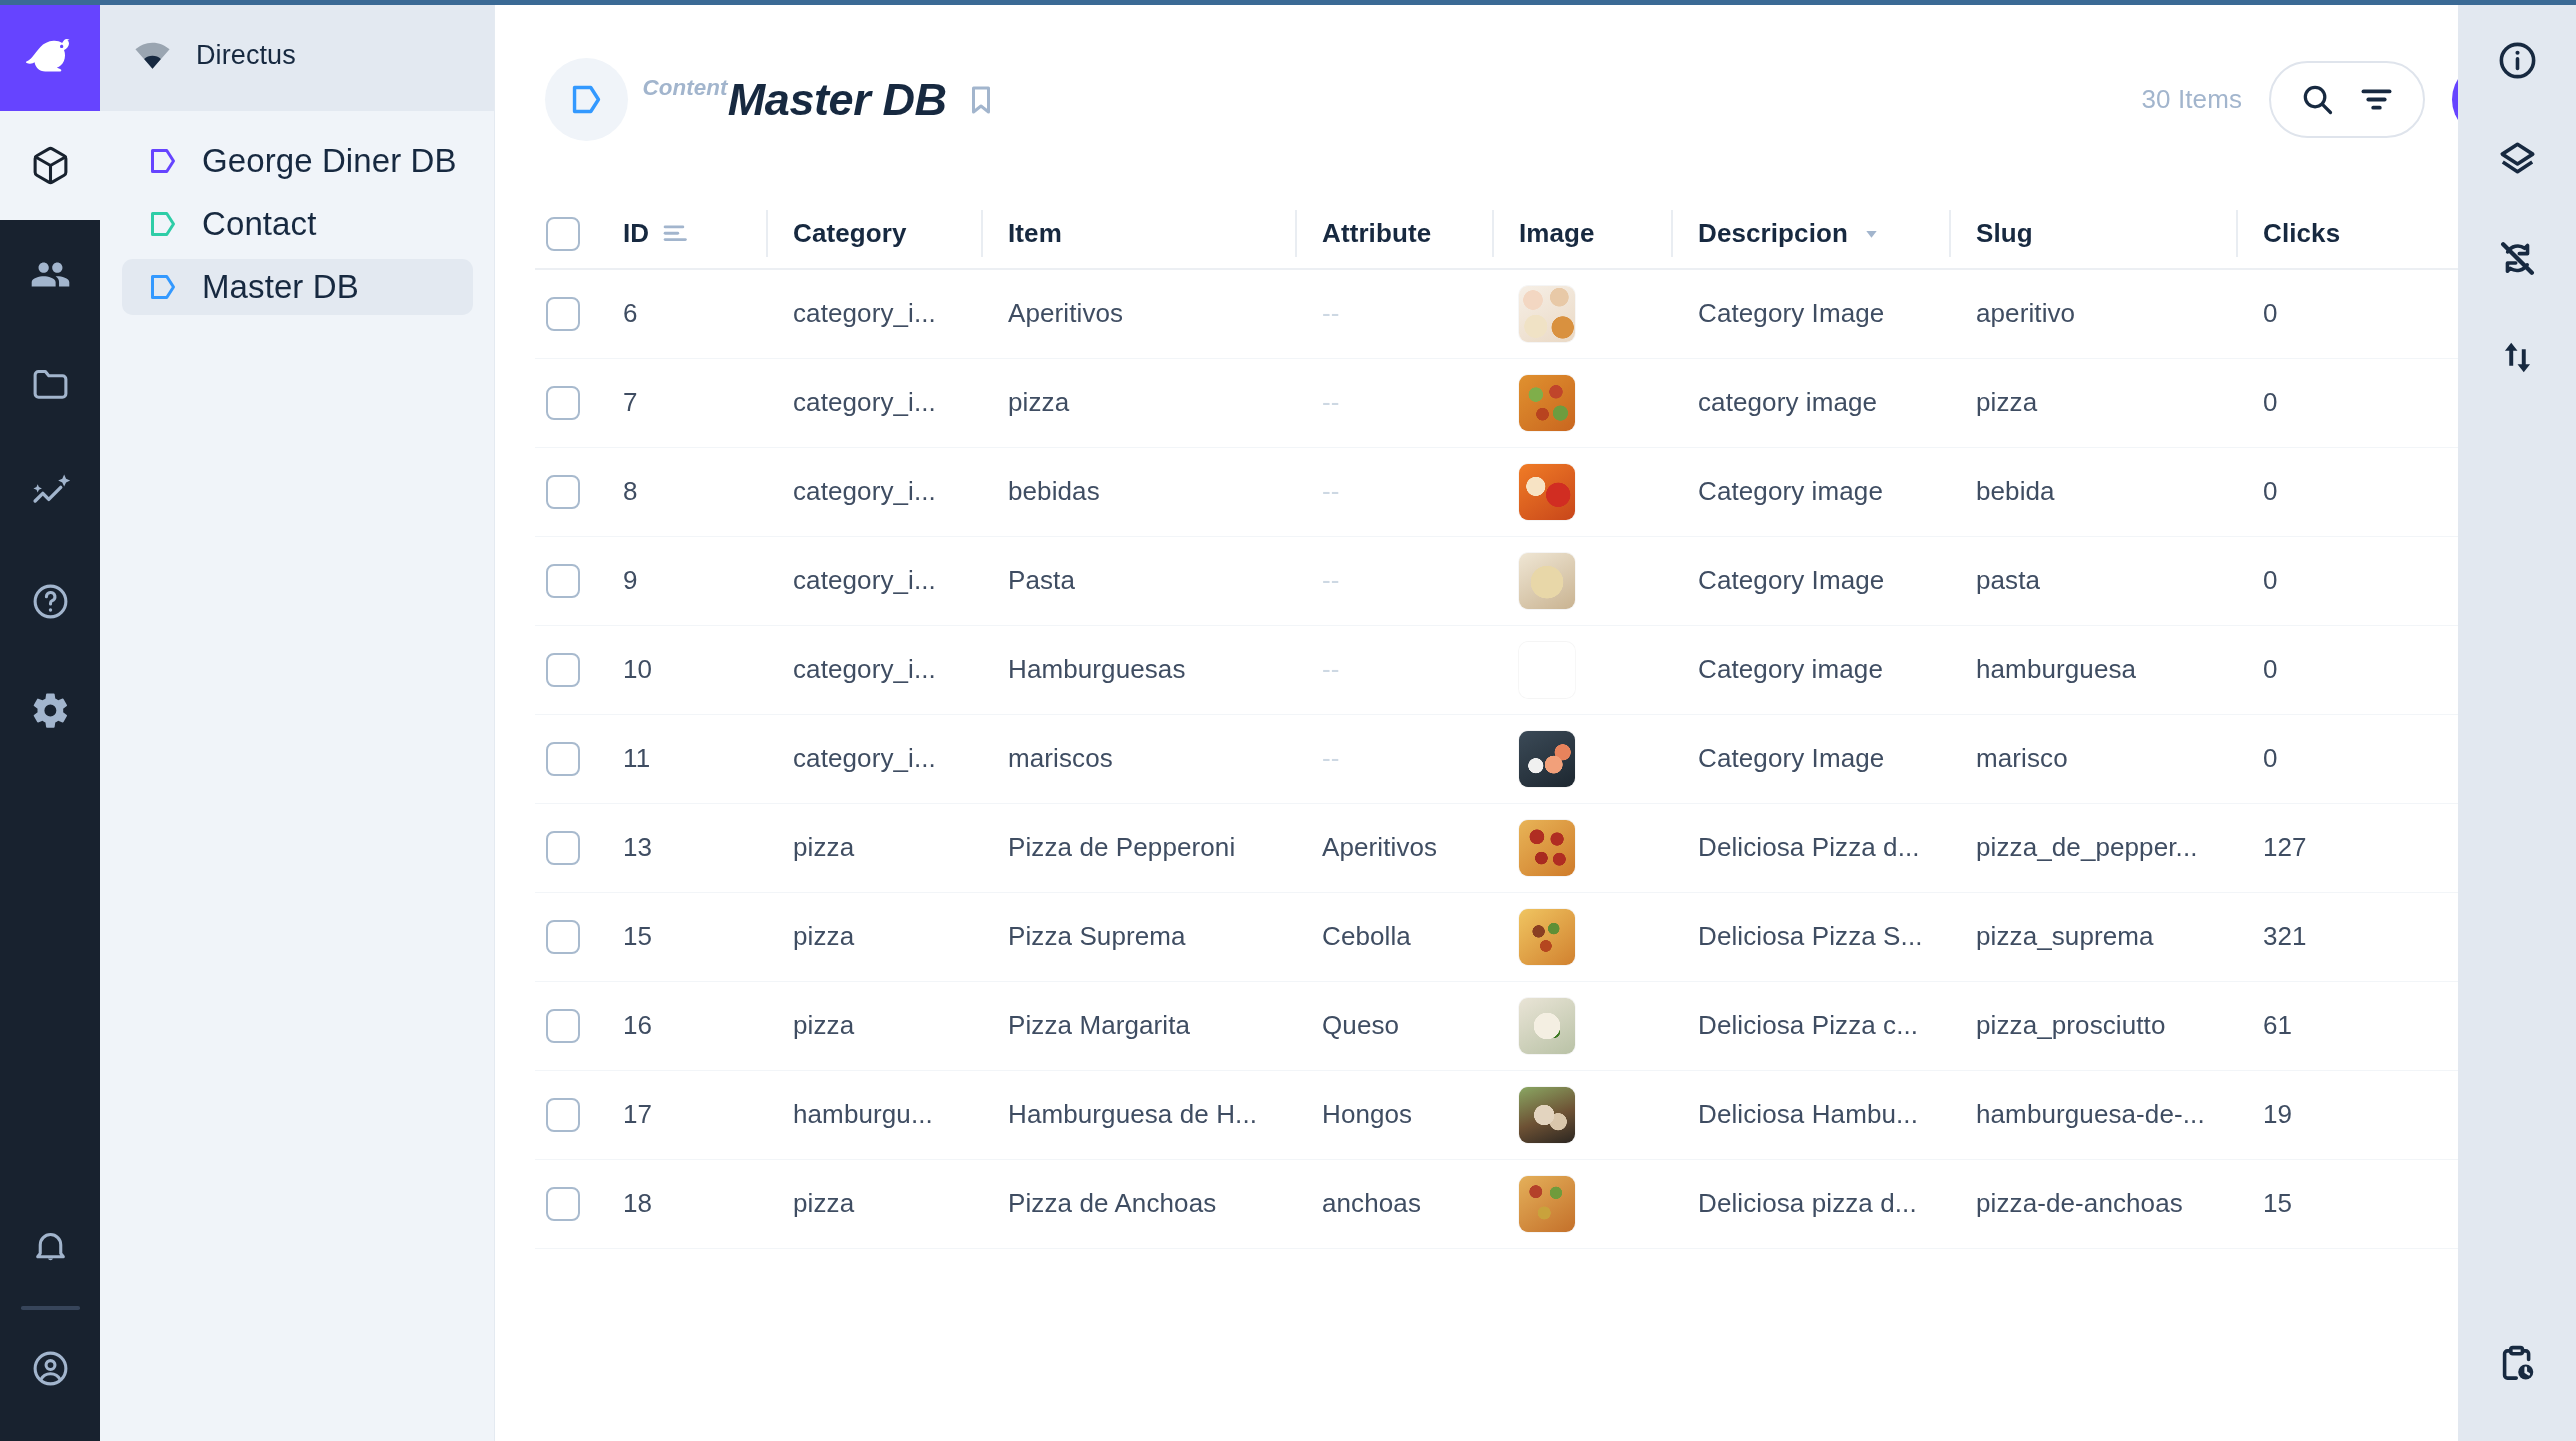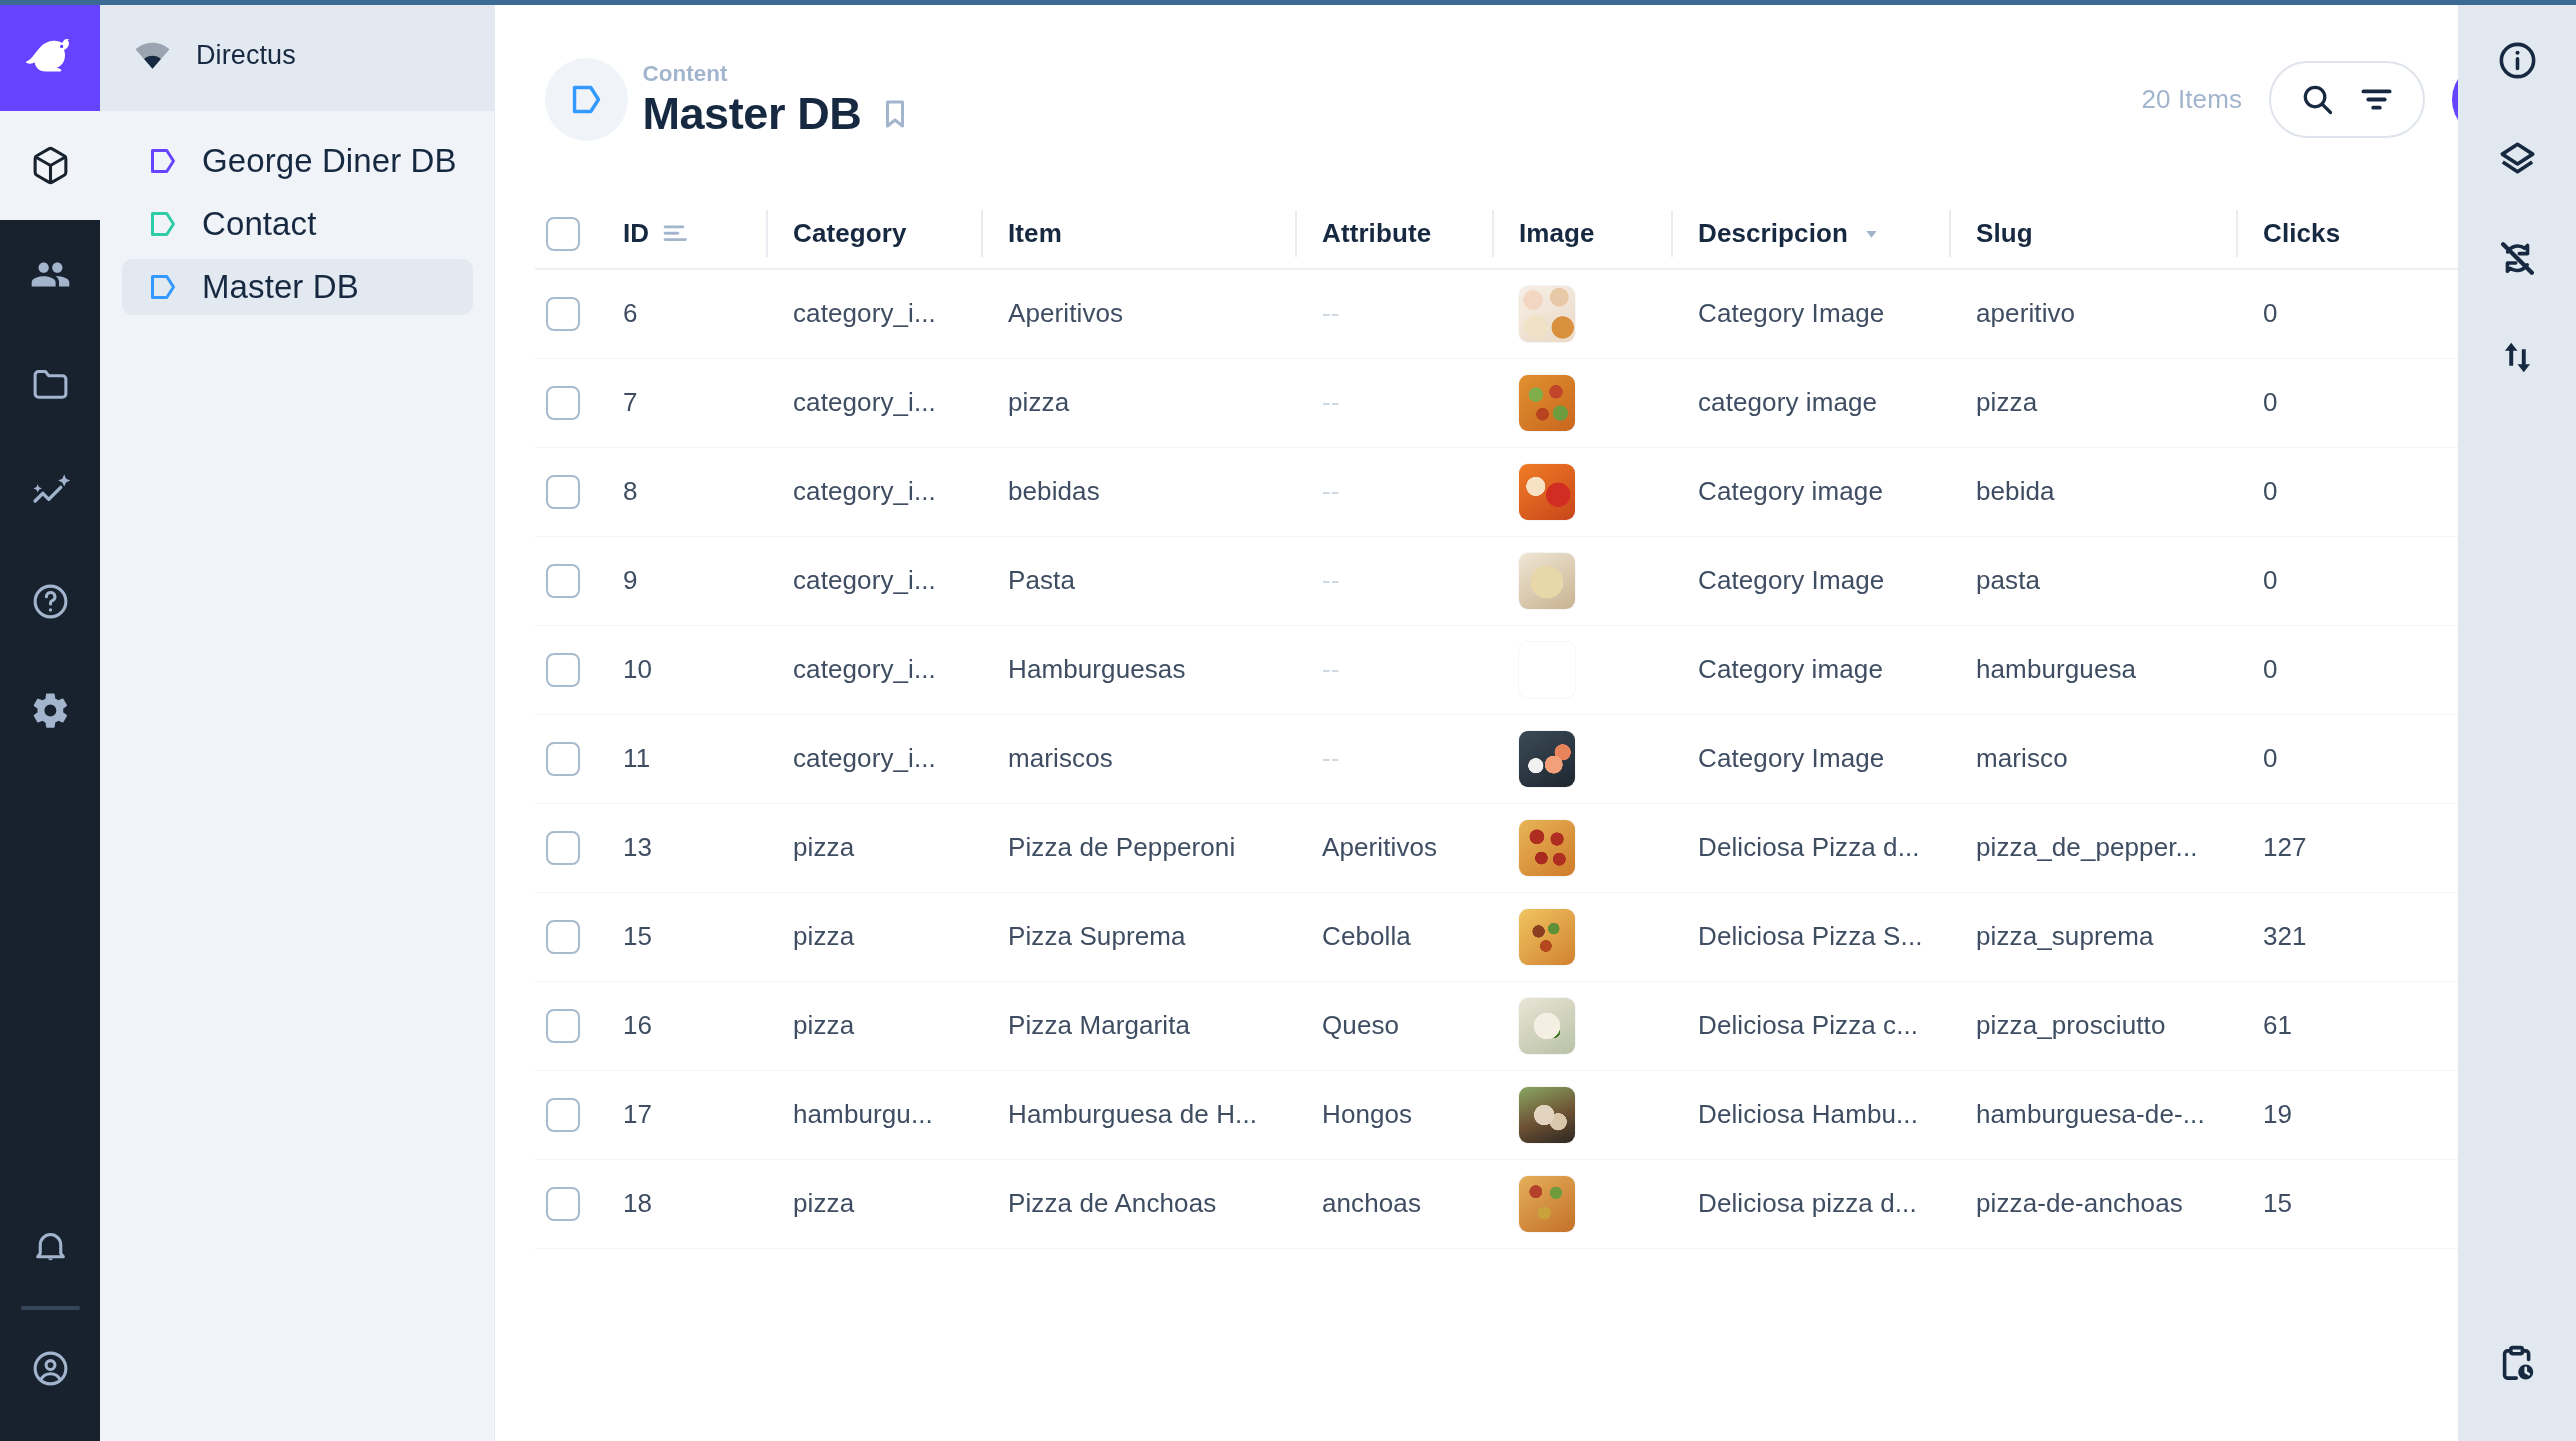--- a/index.html
+++ b/index.html
@@ -70,21 +70,21 @@
     padding:0 47px 0 50px;
     background:#ffffff;
   }
   .title-block { display:flex; align-items:center; gap:14.4px; min-width:0; }
   .title-badge {
     width:83px; height:83px; border-radius:50%;
     background:#f0f4f9; display:flex; align-items:center; justify-content:center;
     flex:0 0 83px;
   }
   .title-badge svg { width:41px; height:41px; }
-  .title-text { display:flex; flex-direction:column; justify-content:center; }
+  .title-text { display:flex; flex-direction:row; justify-content:center;font-style:italic; }
   .crumb { font-size:22.4px; color:#a2b5cd; font-weight:700; line-height:1.25; letter-spacing:0.1px; }
   .title-row { display:flex; align-items:center; gap:16px; }
   .page-title { font-size:45px; font-weight:700; color:#172940; letter-spacing:-0.4px; line-height:1.15; }
   .bookmark-icon { width:36px; height:36px; color:#a2b5cd; display:block; }
   .header-right { margin-left:auto; display:flex; align-items:center; gap:27px; }
   .item-count { font-size:26px; color:#a2b5cd; letter-spacing:0.1px; white-space:nowrap; }
   .search-pill {
     height:77px; min-width:135px;
     border:2.7px solid #dfe4ec; border-radius:39px;
     display:flex; align-items:center; justify-content:center; gap:20px;
@@ -339,21 +339,21 @@
           <div class="title-row">
             <h1 class="page-title">Master DB</h1>
             <svg class="bookmark-icon" viewBox="0 0 24 24" fill="none" stroke="currentColor" stroke-width="2" stroke-linejoin="round">
               <path d="M7 4h10v16l-5-4-5 4V4z"></path>
             </svg>
           </div>
         </div>
       </div>
 
       <div class="header-right">
-        <span class="item-count">20 Items</span>
+        <span class="item-count">30 Items</span>
         <div class="search-pill">
           <svg viewBox="0 0 24 24" fill="none" stroke="currentColor" stroke-width="2" stroke-linecap="round">
             <circle cx="10.5" cy="10.5" r="6"></circle>
               <line x1="15.2" y1="15.2" x2="20" y2="20"></line>
           </svg>
           <svg viewBox="0 0 24 24" fill="none" stroke="currentColor" stroke-width="2.4" stroke-linecap="round">
             <line x1="4" y1="7" x2="20" y2="7"></line>
               <line x1="7" y1="12" x2="17" y2="12"></line>
               <line x1="10" y1="17" x2="14" y2="17"></line>
           </svg>

